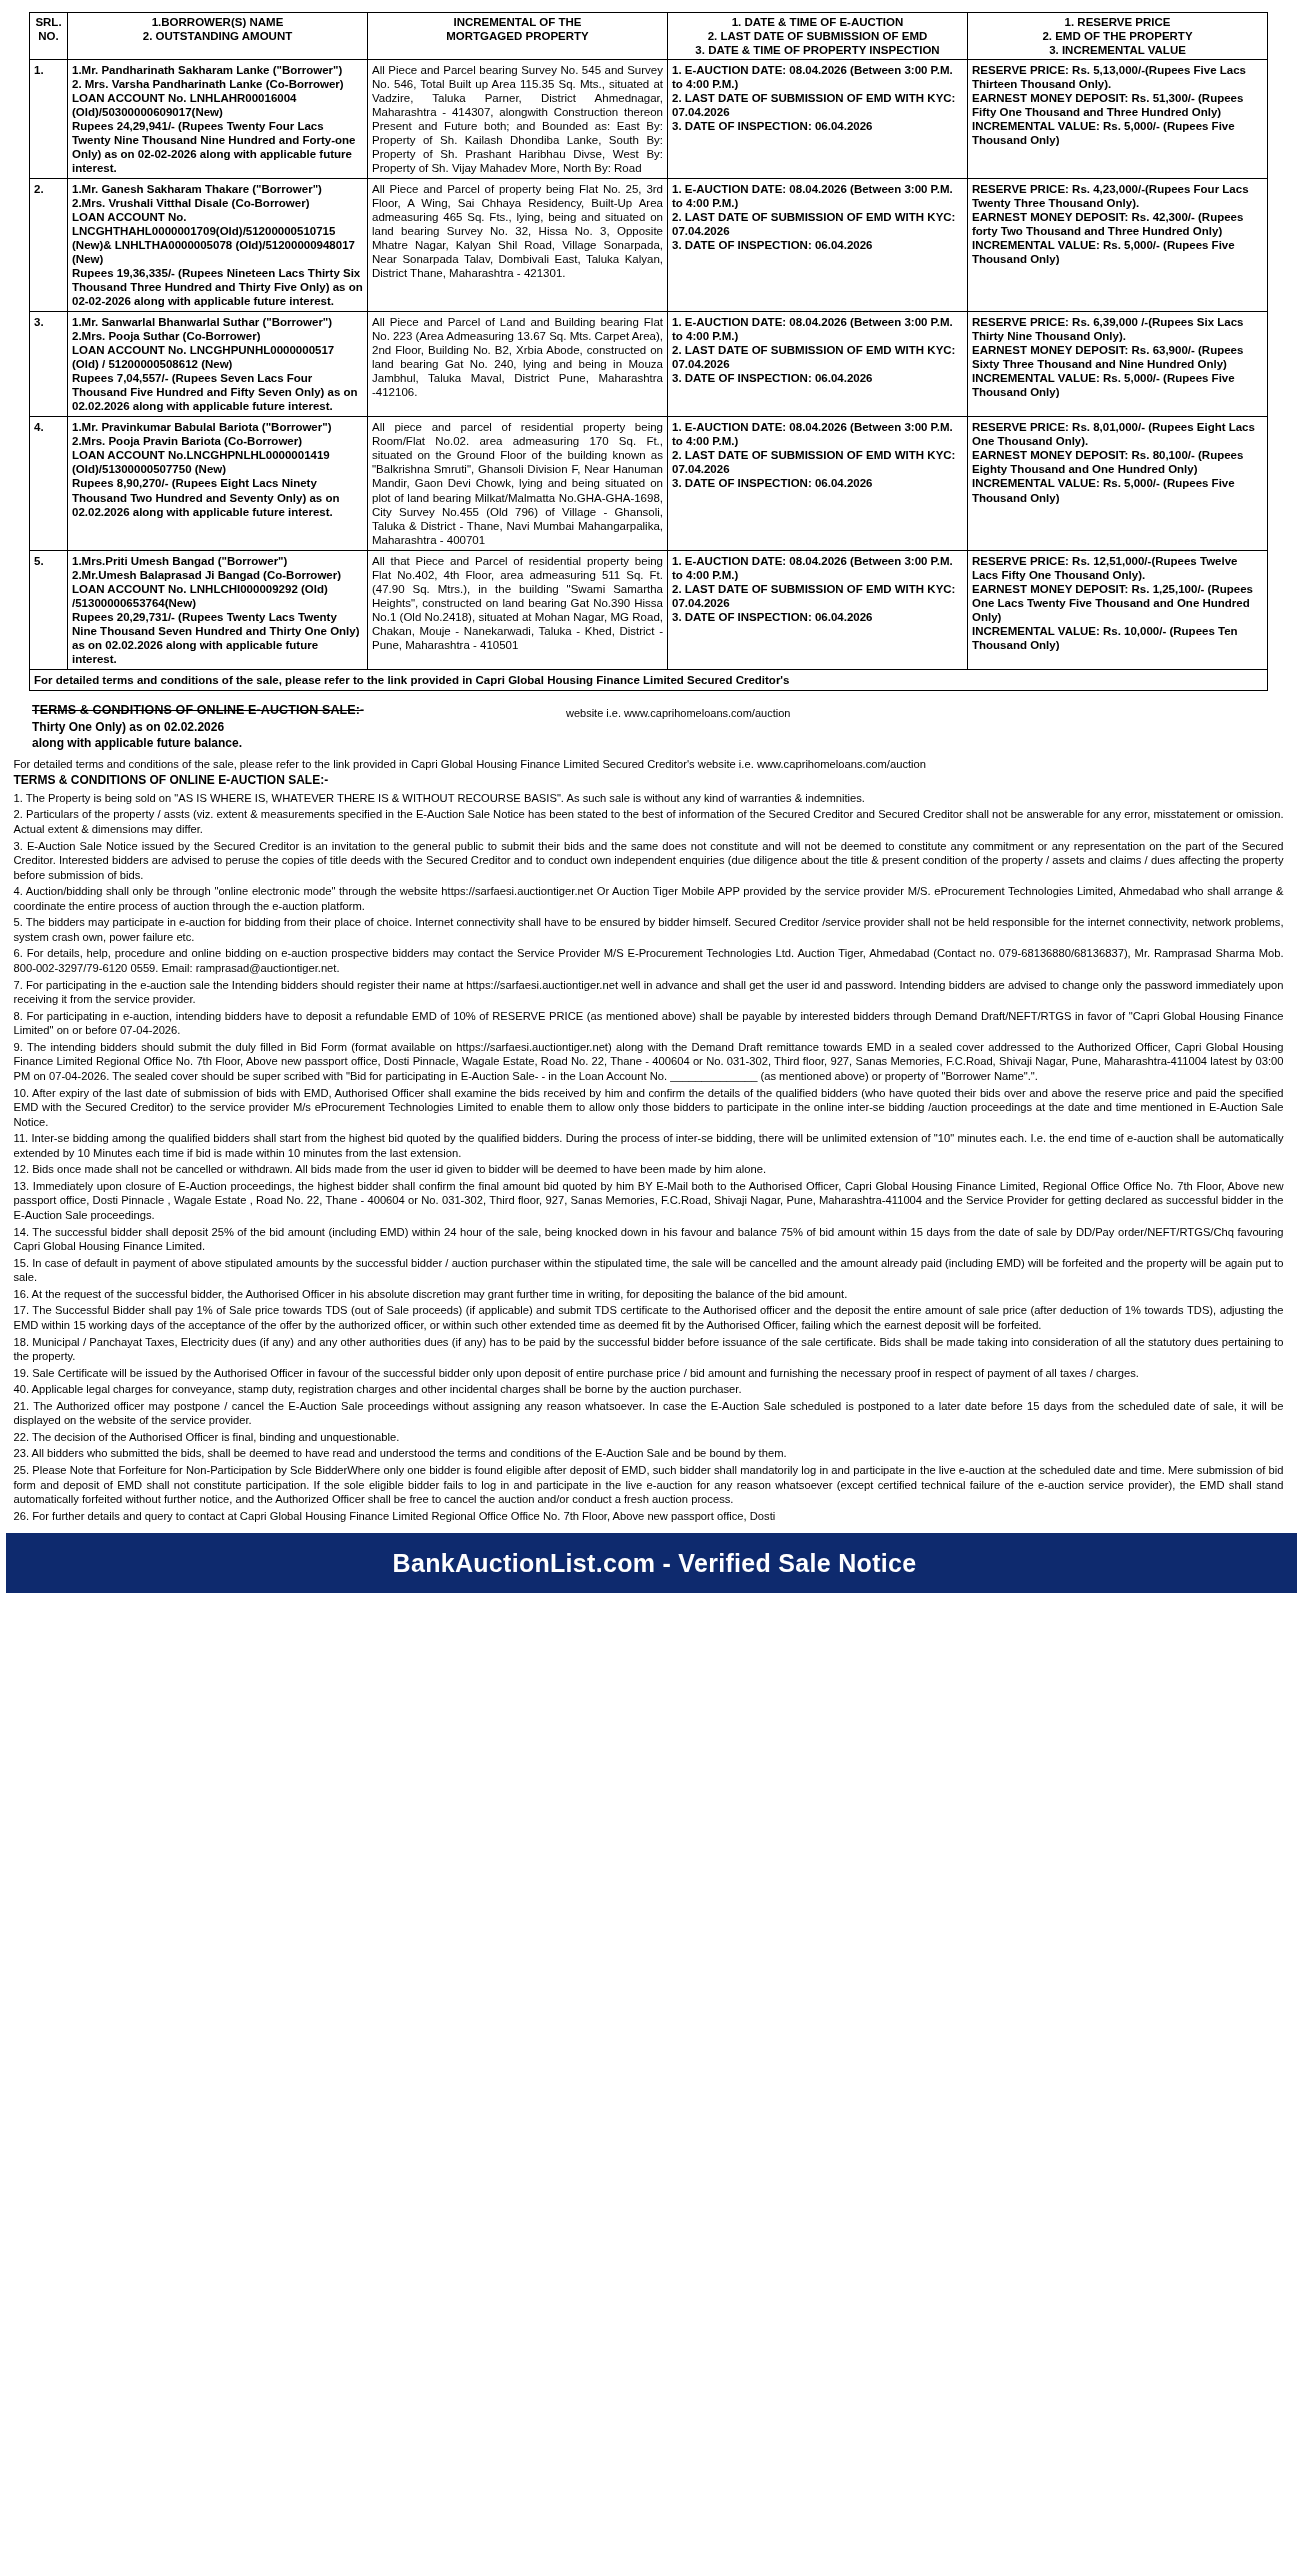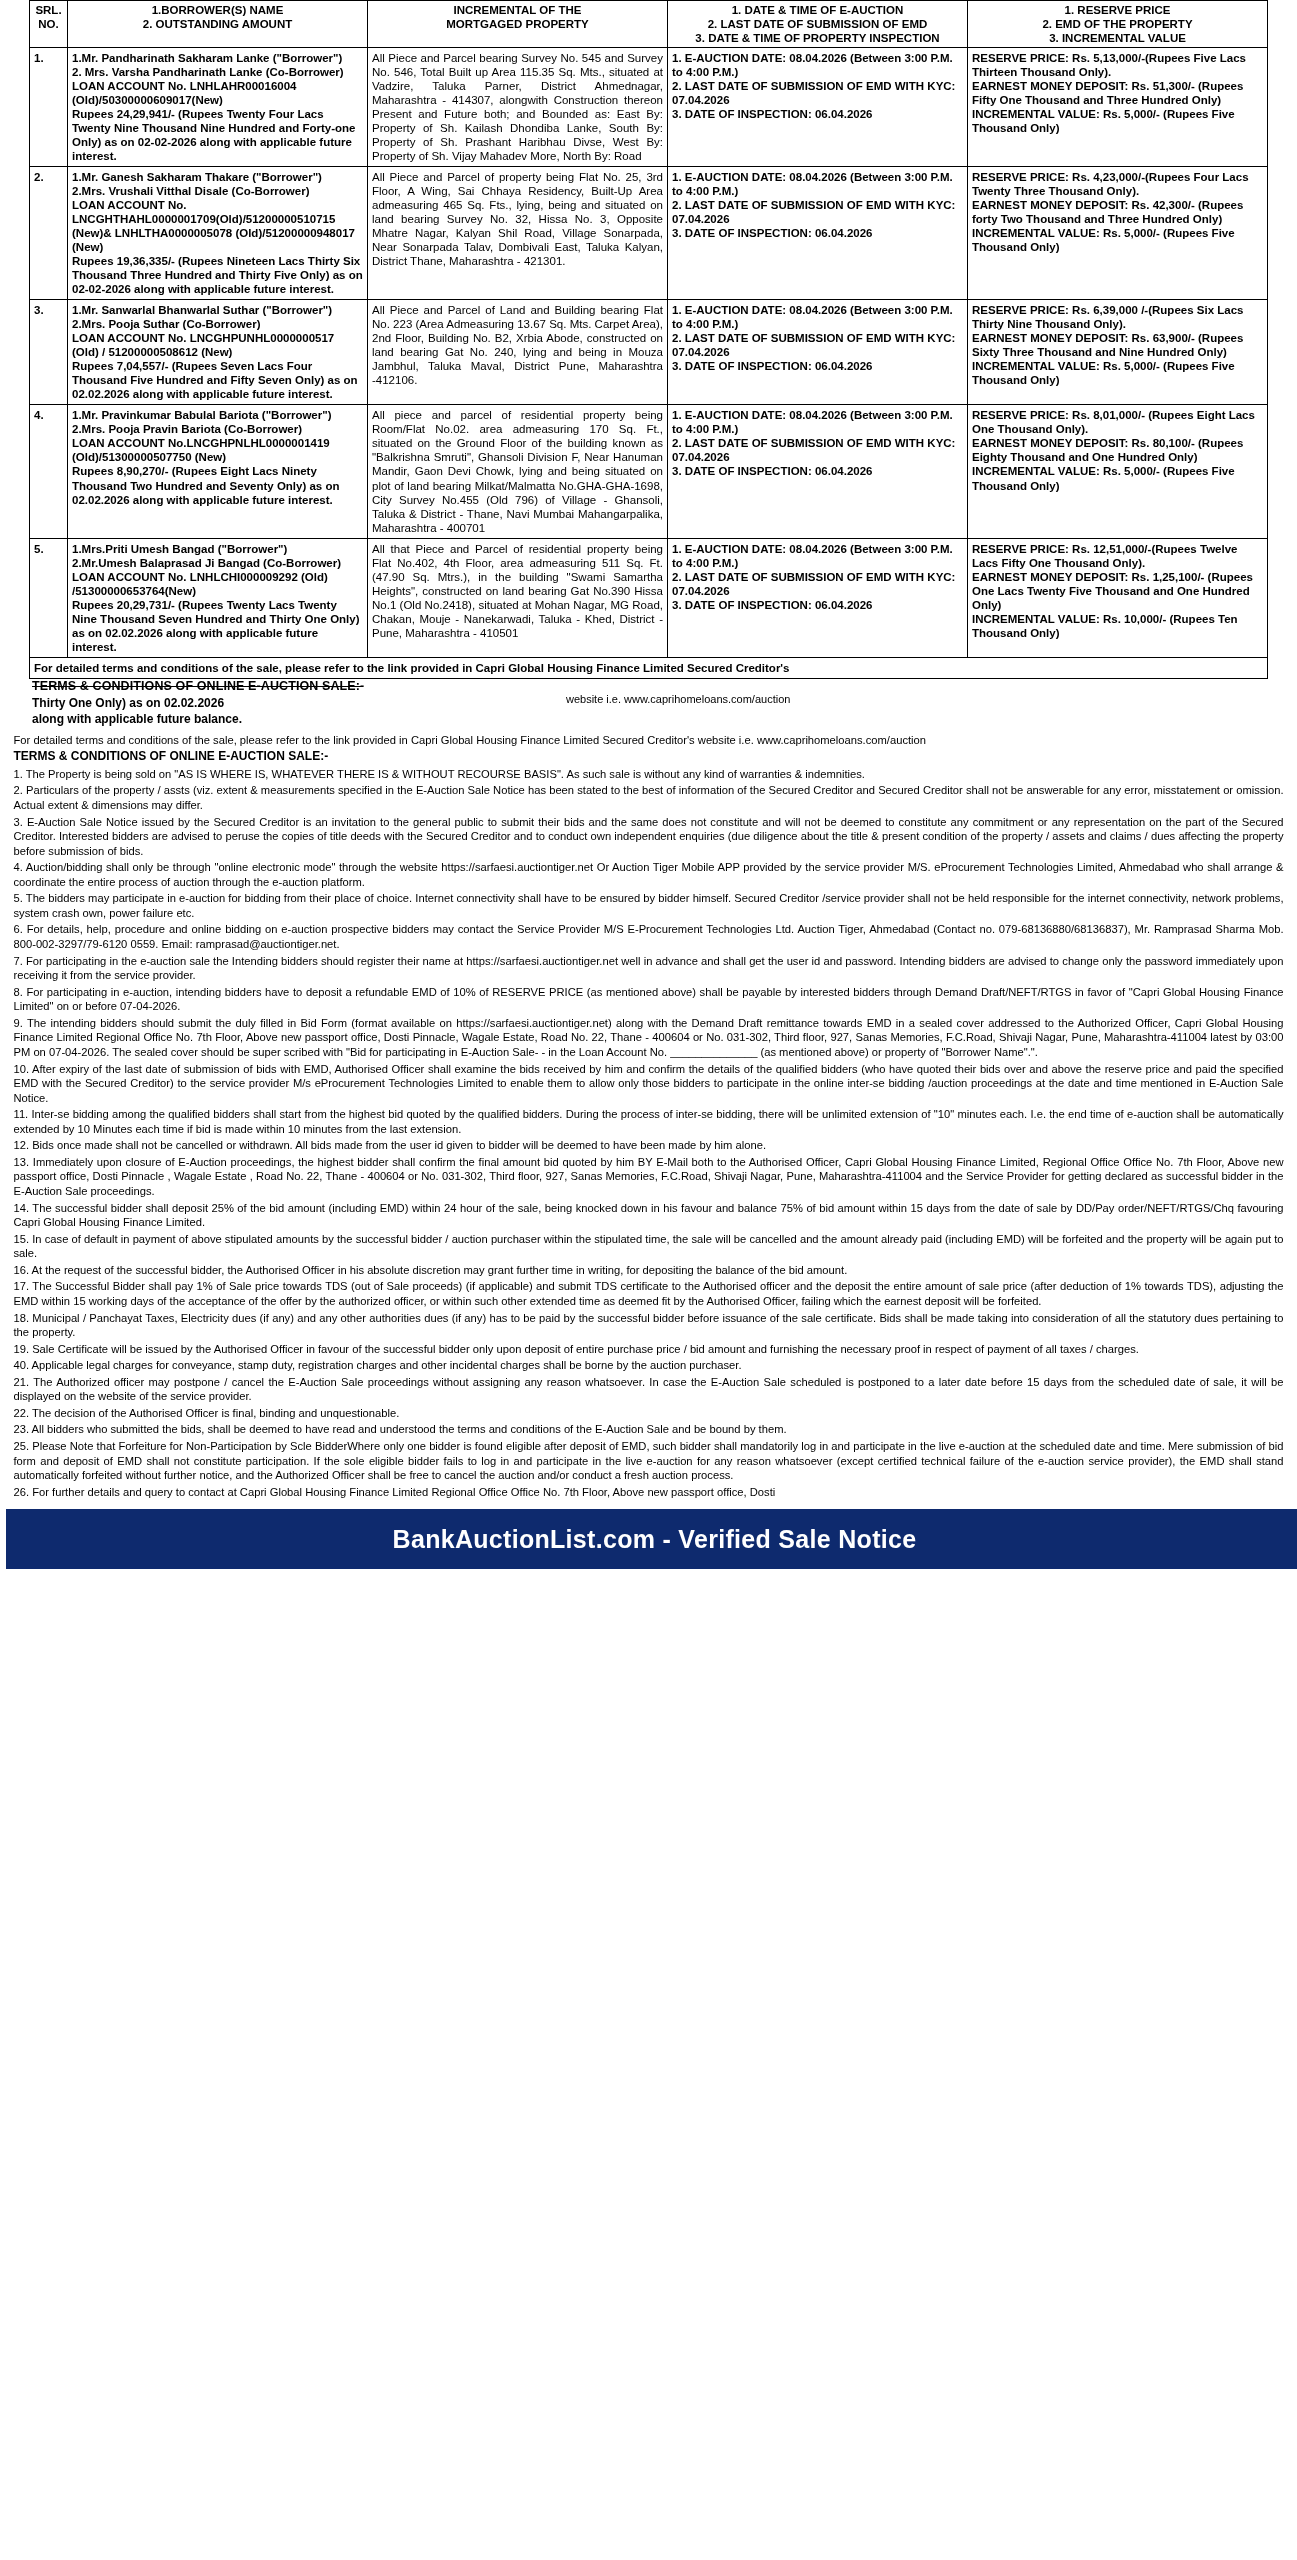--- a/index.html
+++ b/index.html
@@ -9,21 +9,21 @@
     background: #ffffff;
     font-family: "Liberation Sans", sans-serif;
     color: #000;
   }
   .page { width:1297px; position:relative; padding: 0 6px; }
 
   table.auction {
     width: 1122px;
     border-collapse: collapse;
     table-layout: fixed;
-    margin: 0 auto;
+    margin: 12px auto;
   }
   table.auction th, table.auction td {
     border: 1px solid #000;
     vertical-align: top;
     padding: 3px 4px;
     font-size: 11.5px;
     line-height: 1.22;
   }
   table.auction th {
     text-align: center;
@@ -60,21 +60,21 @@
     font-size: 12.5px; font-weight: bold;
     letter-spacing: .1px;
   }
   .overlap-strike {
     position: absolute;
     left: 26px; top: 7px;
     width: 330px; height:1px; background:#000;
   }
   .overlap-right {
     position: absolute;
-    left: 560px; top: 14px;
+    left: 560px; top: 4px;
     font-size: 11px;
   }
   .overlap-line2 {
     position: absolute; left: 26px; top: 17px;
     font-size: 12px; font-weight: bold;
   }
   .overlap-line3 {
     position: absolute; left: 26px; top: 33px;
     font-size: 12px; font-weight: bold;
   }

